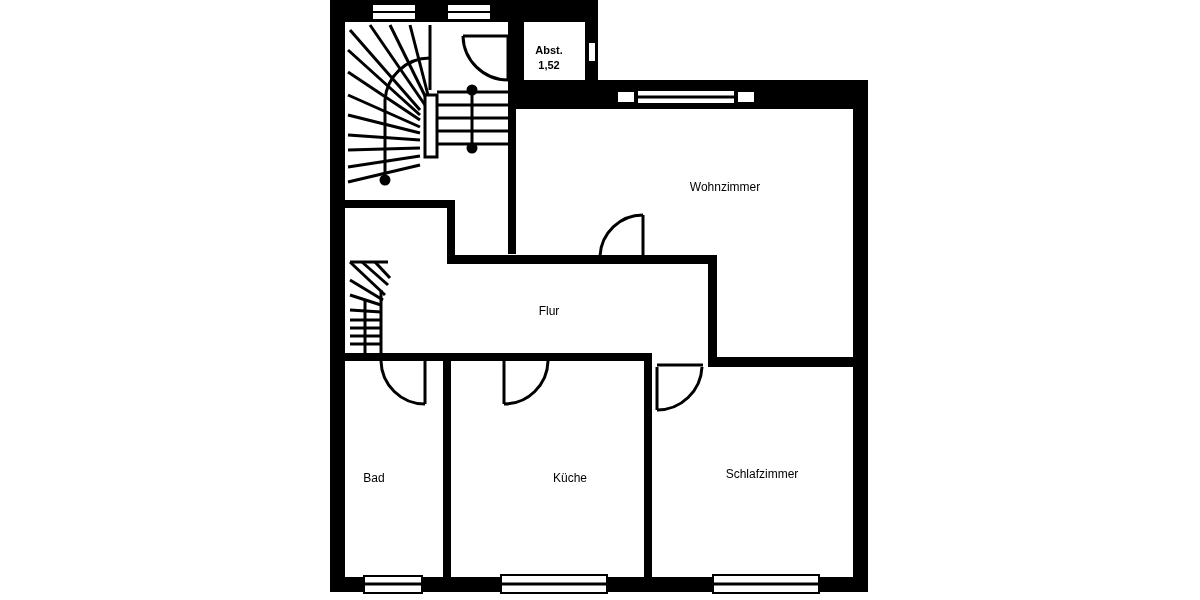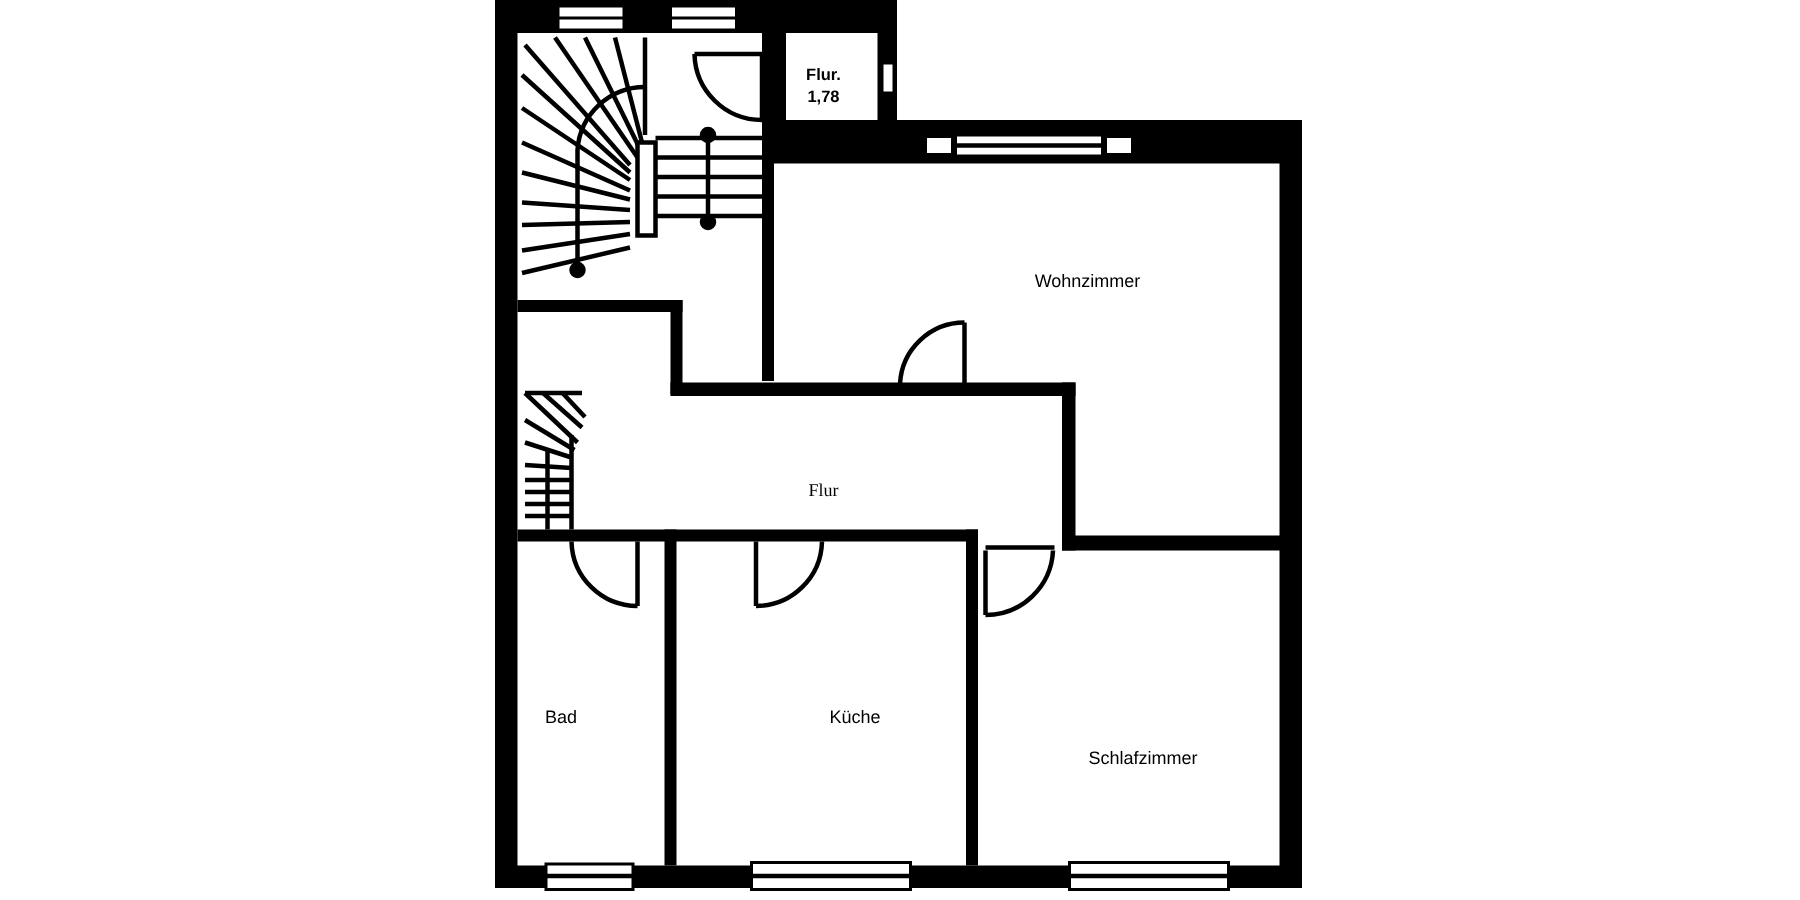--- a/index.html
+++ b/index.html
@@ -150,20 +150,20 @@
 
     <g>
       <line x1="657" y1="367" x2="657" y2="410"></line>
       <line x1="657" y1="365" x2="703" y2="365"></line>
       <path d="M 657 410 A 45 45 0 0 0 702 367"></path>
     </g>
   </g>
 </svg>
 
 <div class="room-label" style="left:725px; top:187px;">Wohnzimmer</div>
-<div class="room-label" style="left:549px; top:327px;font-family:Liberation Serif, serif;">Flur</div>
+<div class="room-label" style="left:549px; top:311px;">Flur</div>
 <div class="room-label" style="left:374px; top:478px;">Bad</div>
 <div class="room-label" style="left:570px; top:478px;">Küche</div>
-<div class="room-label" style="left:762px; top:474px;margin-top:31px;">Schlafzimmer</div>
+<div class="room-label" style="left:762px; top:474px;">Schlafzimmer</div>
 <div class="abst-label" style="left:549px; top:58px;">
-  <div>Flur.</div>
-  <div>1,78</div>
+  <div>Abst.</div>
+  <div>1,52</div>
 </div>
 
 </body></html>

